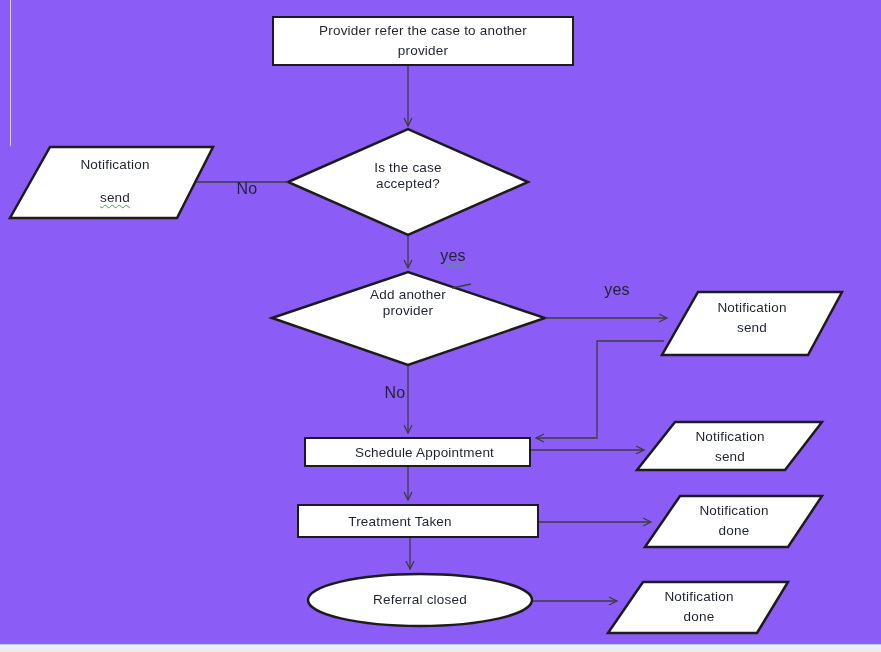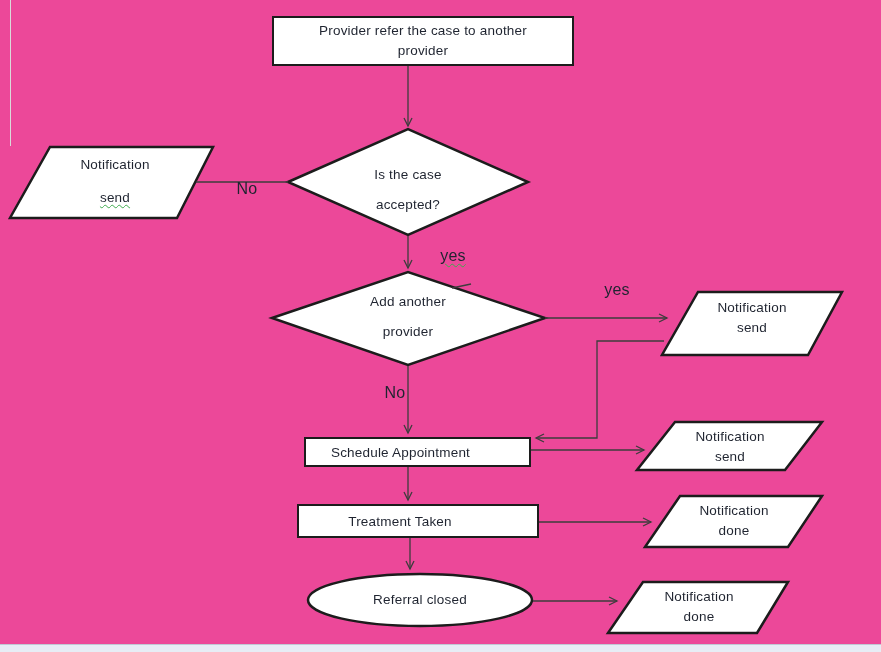--- a/index.html
+++ b/index.html
@@ -1,28 +1,28 @@
 <!DOCTYPE html>
 <html><head>
 <meta charset="utf-8">
 <style>
   html,body { margin:0; padding:0; background:#fff; }
   #canvas {
     position:relative; width:881px; height:652px;
-    background:#ec4899; overflow:hidden;
+    background:#8b5cf6; overflow:hidden;
     font-family:"Liberation Sans", sans-serif;
     color:#1f2430;
   }
   #diagram-svg { position:absolute; left:0; top:0; }
   .node-label, .edge-label {
     position:absolute; text-align:center;
     font-size:13.5px; line-height:20px; letter-spacing:0.2px;
     white-space:pre-line; color:#1f2430;
   }
-  .diamond-label { line-height:30px; }
+  .diamond-label { line-height:16px; }
   .edge-label { width:40px; font-size:16px; }
   .misspell {
     text-decoration-line:underline;
     text-decoration-style:wavy;
     text-decoration-color:#3faa4e;
     text-decoration-thickness:1px;
     text-underline-offset:2px;
   }
   .page-edge {
     position:absolute; left:10px; top:0; width:1px; height:146px;
@@ -81,21 +81,21 @@
 
   <div class="node-label" style="left:30px; top:155px; width:170px;">Notification</div>
   <div class="node-label misspell" style="left:30px; top:188px; width:170px;">send</div>
 
   <div class="node-label diamond-label" style="left:308px; top:287px; width:200px;">Add another
 provider</div>
 
   <div class="node-label" style="left:672px; top:298px; width:160px;">Notification
 send</div>
 
-  <div class="node-label" style="left:288px; top:443px; width:225px;">Schedule Appointment</div>
+  <div class="node-label" style="left:312px; top:443px; width:225px;">Schedule Appointment</div>
 
   <div class="node-label" style="left:650px; top:427px; width:160px;">Notification
 send</div>
 
   <div class="node-label" style="left:298px; top:512px; width:204px;">Treatment Taken</div>
 
   <div class="node-label" style="left:654px; top:501px; width:160px;">Notification
 done</div>
 
   <div class="node-label" style="left:320px; top:590px; width:200px;">Referral closed</div>

